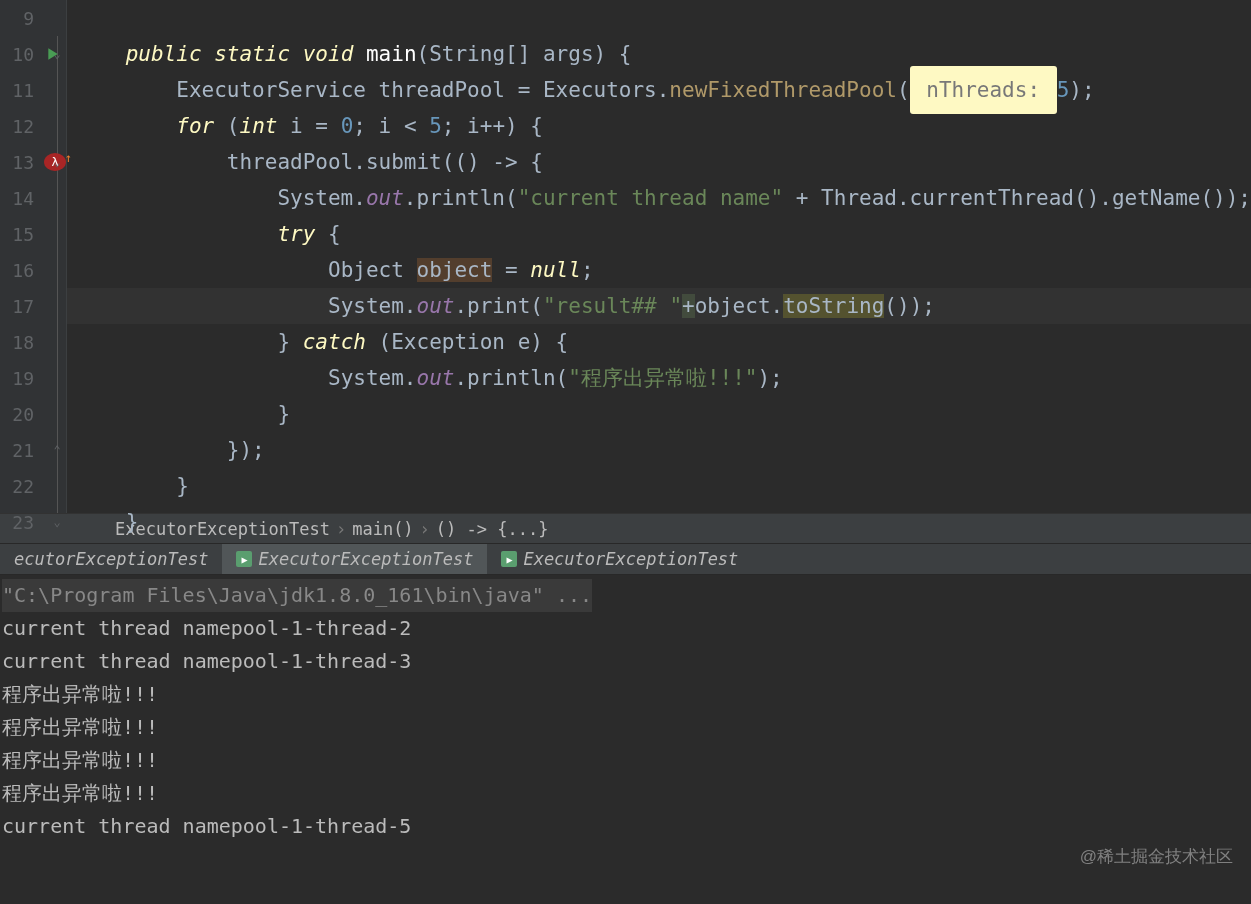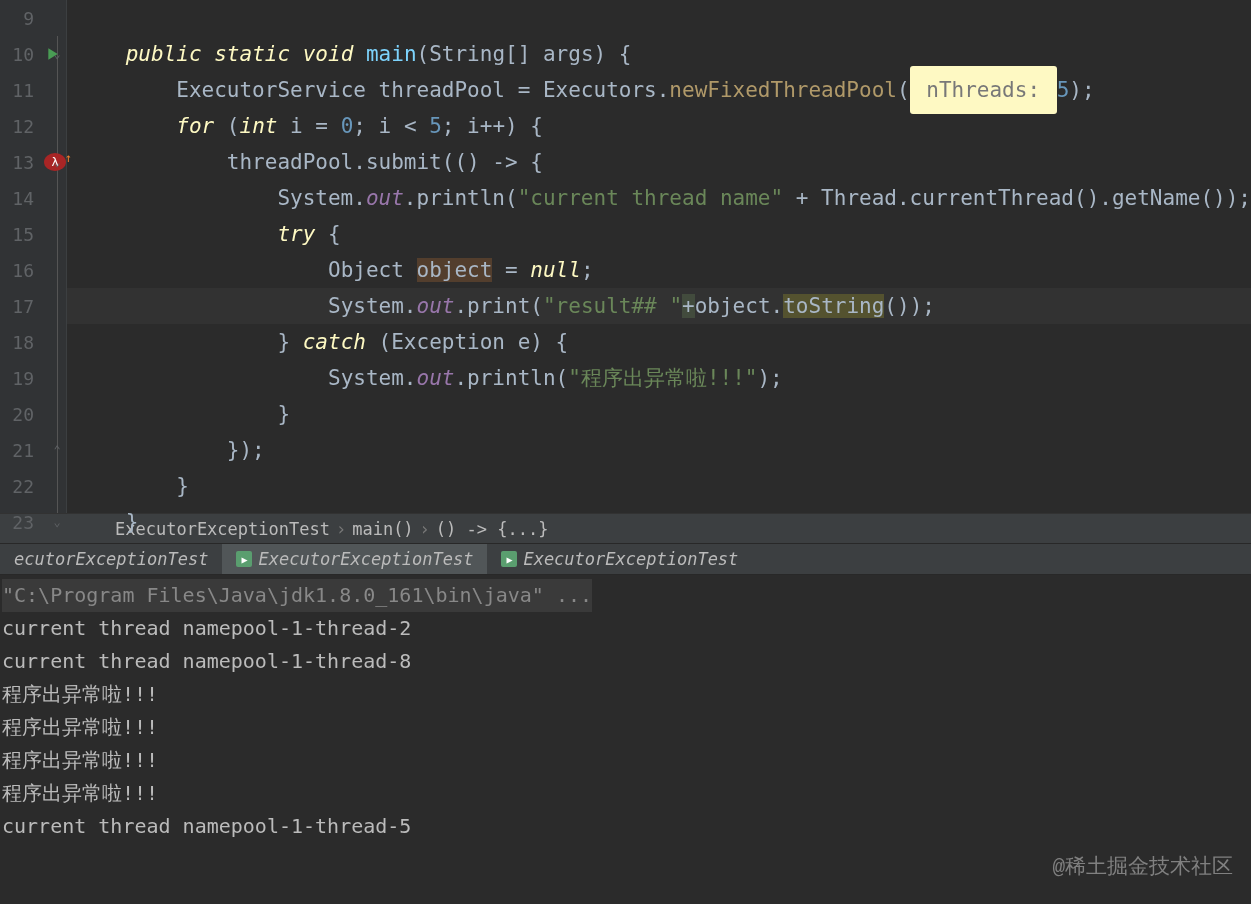--- a/index.html
+++ b/index.html
@@ -82,21 +82,21 @@
   .code-line {
     height: 36px;
     white-space: pre;
     padding-left: 8px;
     position: relative;
   }
   .code-line.highlight {
     background: #323232;
   }
   .kw { color: #fef9c3; font-style: italic; }
-  .method { color: #7dd3fc; }
+  .method { color: #ffffff; }
   .str { color: #6a8759; }
   .num { color: #6897bb; }
   .field { color: #9876aa; font-style: italic; }
   .italic { }
   .param-hint { background: #fef9c3; color: #787878; border-radius: 3px; padding: 12px 4px; }
   .hl-box { background: rgba(204,120,50,0.25); }
   .hl-green { background: rgba(106,135,89,0.3); }
   .hl-yellow { background: rgba(187,181,41,0.25); }
   .breadcrumb {
     height: 30px;
@@ -142,24 +142,24 @@
     padding: 4px 0 0 0;
     font-size: 20px;
     line-height: 33px;
     color: #bbbbbb;
   }
   .console-line { padding-left: 2px; white-space: pre; }
   .console-cmd { background: #3a3a3a; color: #888; display: inline-block; }
   .watermark {
     position: absolute;
     right: 18px;
-    bottom: 24px;
+    bottom: 36px;
     color: #808080;
-    font-size: 21px;
-    font-family: Liberation Mono, monospace;
+    font-size: 17px;
+    font-family: Liberation Sans, sans-serif;
   }
 </style>
 </head>
 <body>
 
 <div class="editor-area">
   <div class="gutter">
     <div class="fold-line" style="top:36px;bottom:0"></div>
     <div class="gutter-row">
         <div class="line-number">9</div>
@@ -253,21 +253,21 @@
   </div>
   <div class="tab inactive">
     <span class="tab-icon">▶</span>
     <span>ExecutorExceptionTest</span>
   </div>
 </div>
 
 <div class="console">
   <div class="console-line"><span class="console-cmd">"C:\Program Files\Java\jdk1.8.0_161\bin\java" ...</span></div>
   <div class="console-line">current thread namepool-1-thread-2</div>
-  <div class="console-line">current thread namepool-1-thread-8</div>
+  <div class="console-line">current thread namepool-1-thread-3</div>
   <div class="console-line">程序出异常啦!!!</div>
   <div class="console-line">程序出异常啦!!!</div>
   <div class="console-line">程序出异常啦!!!</div>
   <div class="console-line">程序出异常啦!!!</div>
   <div class="console-line">current thread namepool-1-thread-5</div>
 </div>
 
 <div class="watermark">@稀土掘金技术社区</div>
 
 </body></html>

